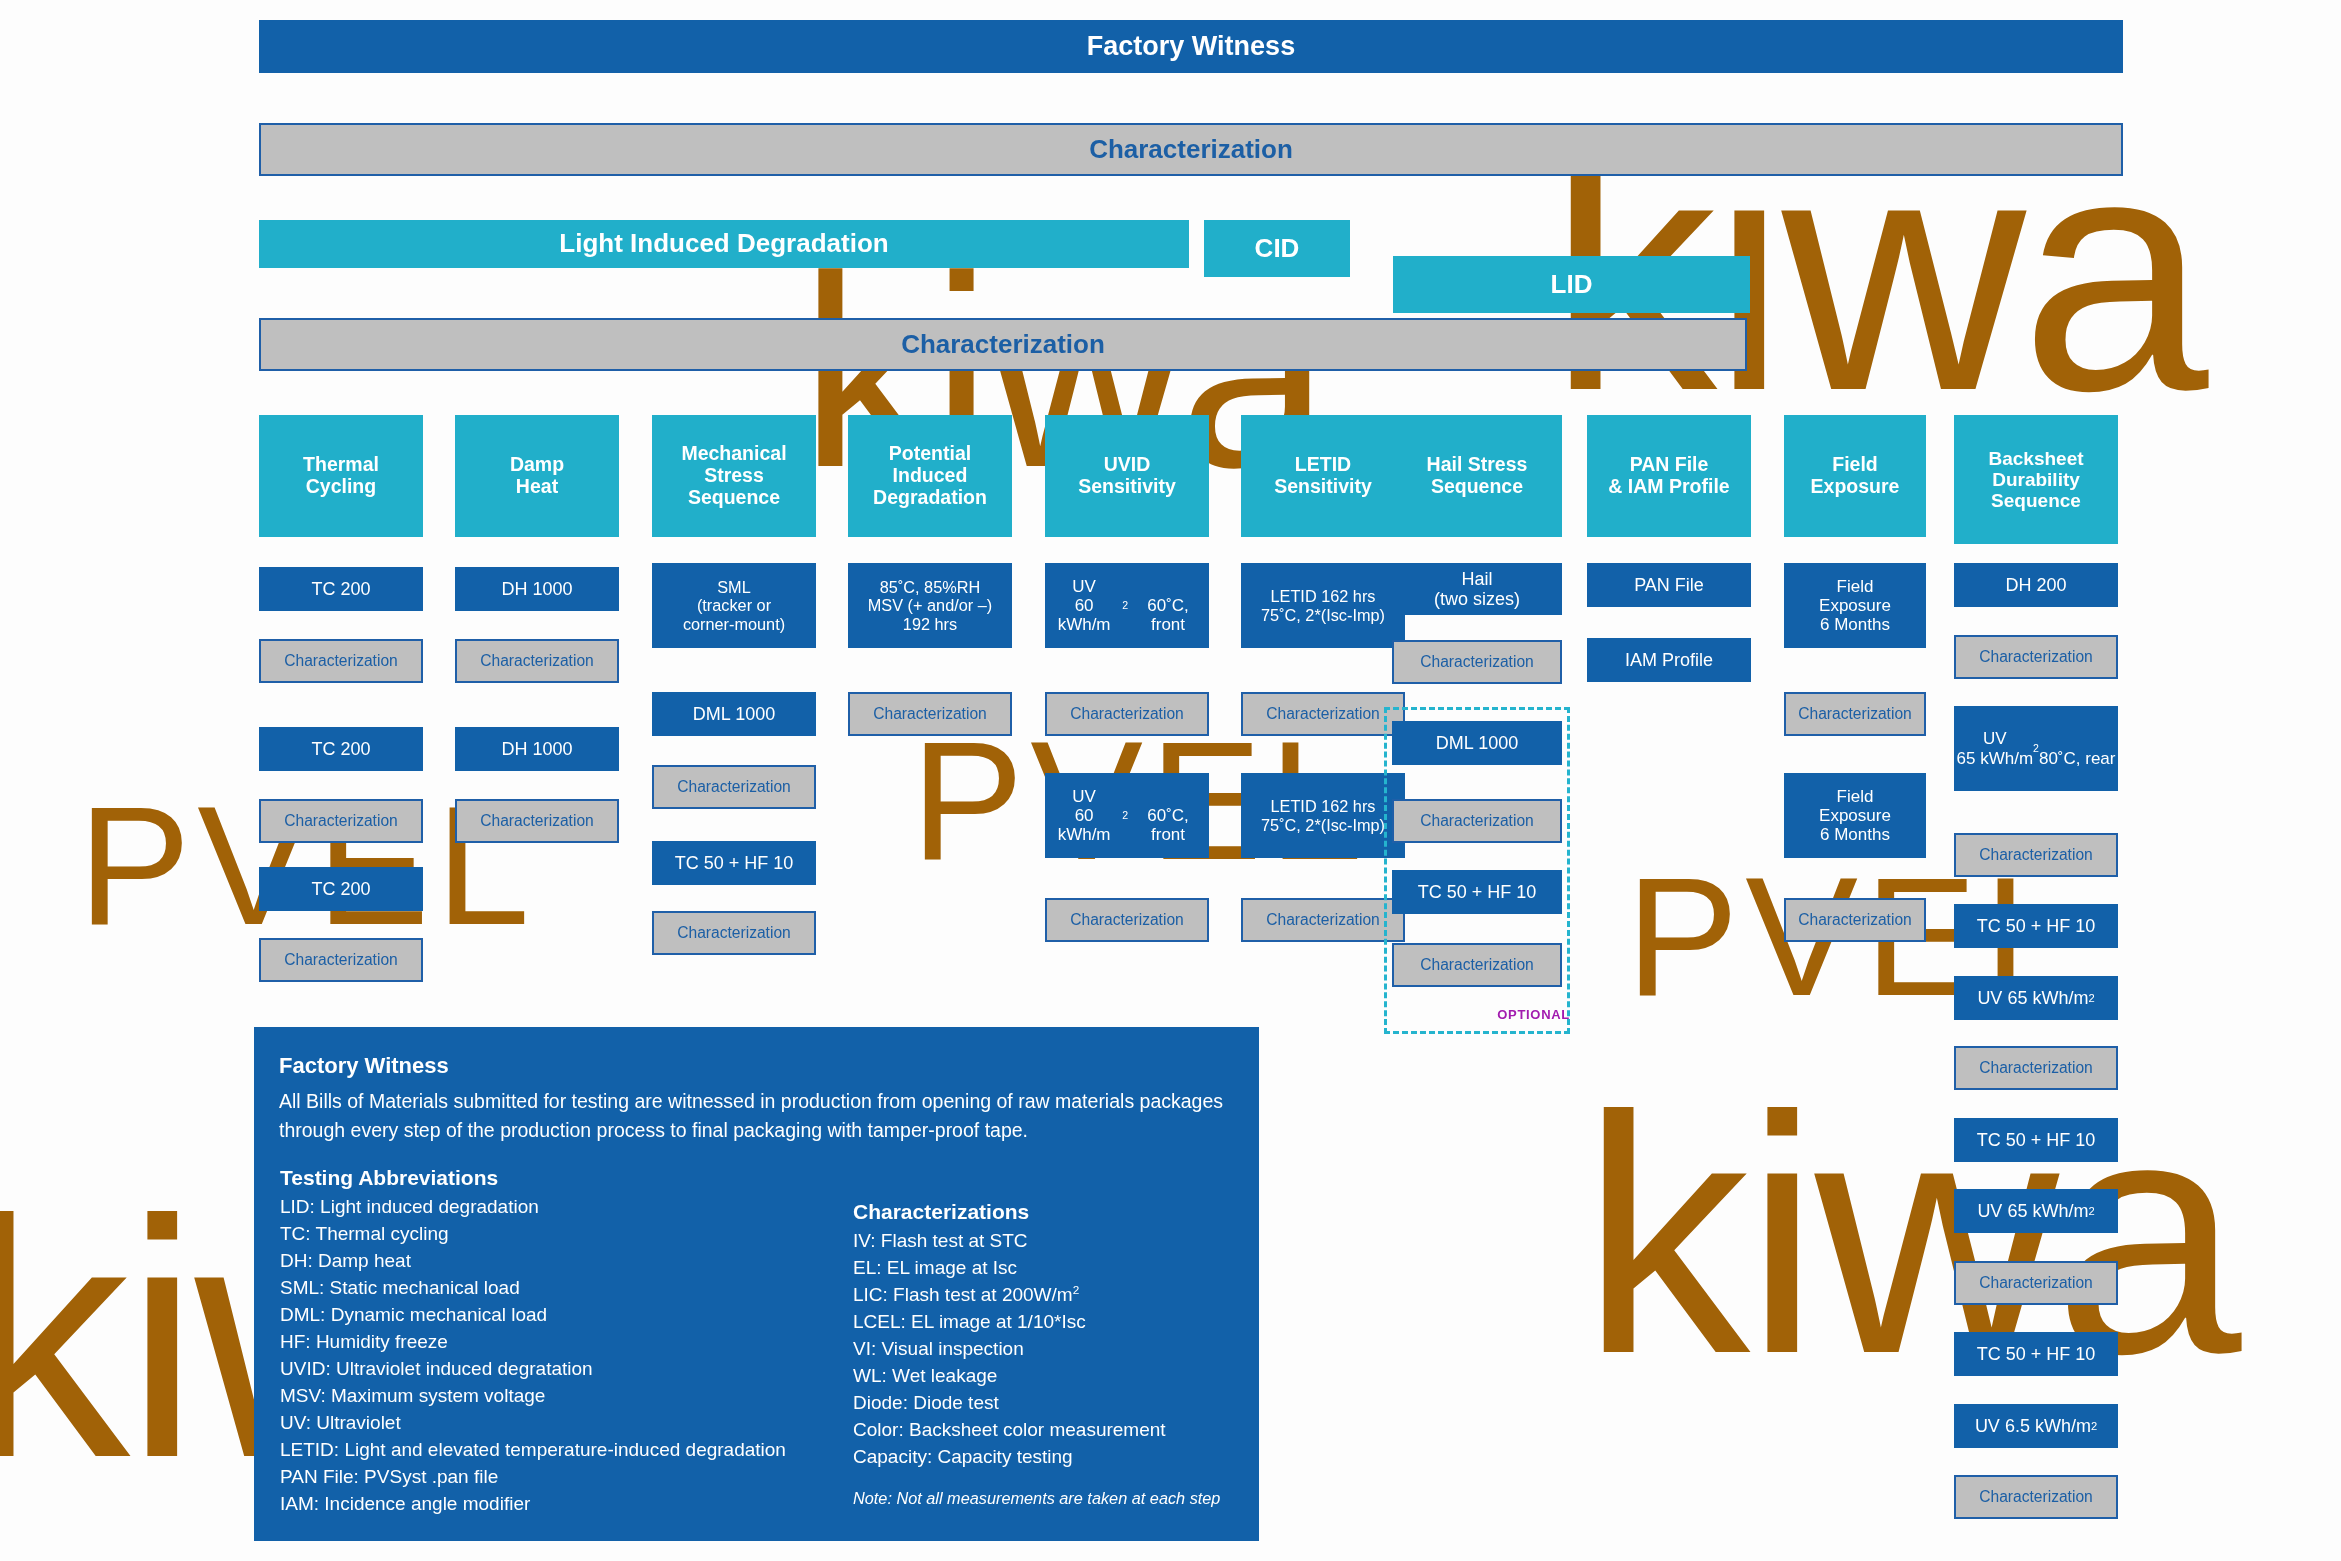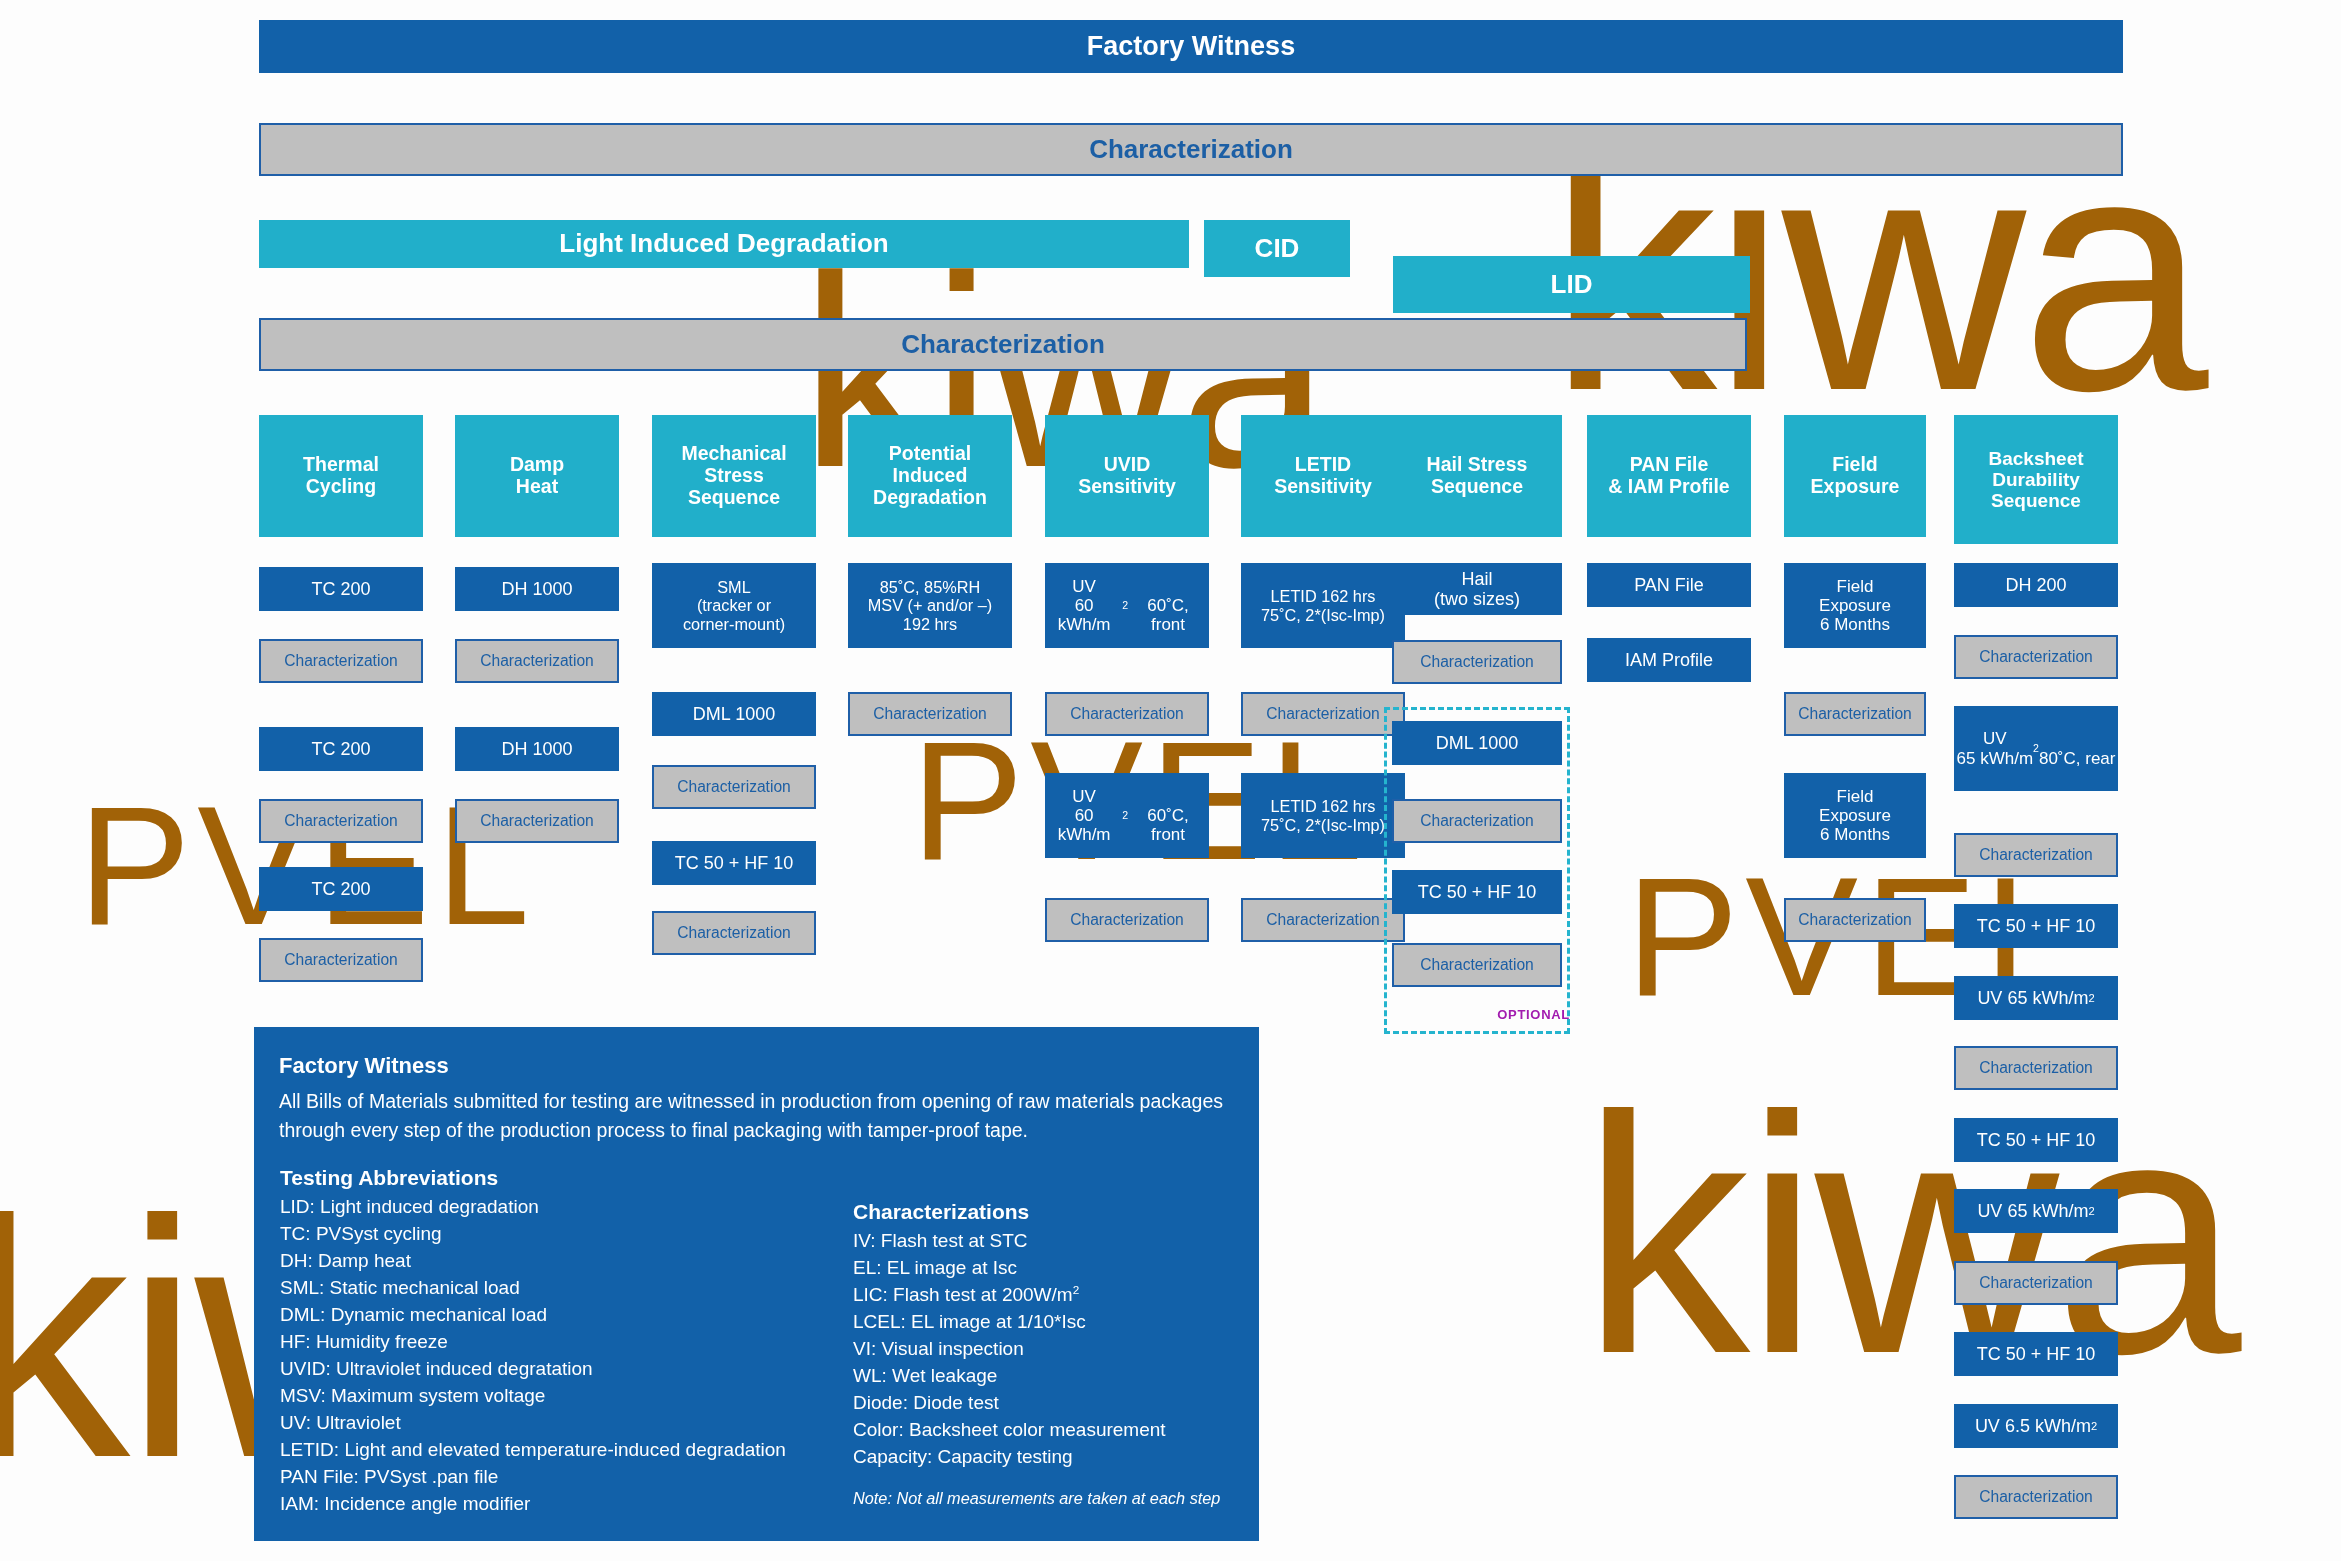--- a/index.html
+++ b/index.html
@@ -204,21 +204,21 @@
 
   <div class="legend" style="left:254px; top:1027px; width:1005px; height:514px;">
     <div class="legend-intro">
       <h3>Factory Witness</h3>
       <p class="body">All Bills of Materials submitted for testing are witnessed in production from opening of raw materials packages through every step of the production process to final packaging with tamper-proof tape.</p>
     </div>
     <div class="col-abbr">
       <h4>Testing Abbreviations</h4>
       <ul id="abbrev-list">
           <li>LID: Light induced degradation</li>
-          <li>TC: PVSyst cycling</li>
+          <li>TC: Thermal cycling</li>
           <li>DH: Damp heat</li>
           <li>SML: Static mechanical load</li>
           <li>DML: Dynamic mechanical load</li>
           <li>HF: Humidity freeze</li>
           <li>UVID: Ultraviolet induced degratation</li>
           <li>MSV: Maximum system voltage</li>
           <li>UV: Ultraviolet</li>
           <li>LETID: Light and elevated temperature-induced degradation</li>
           <li>PAN File: PVSyst .pan file</li>
           <li>IAM: Incidence angle modifier</li>

